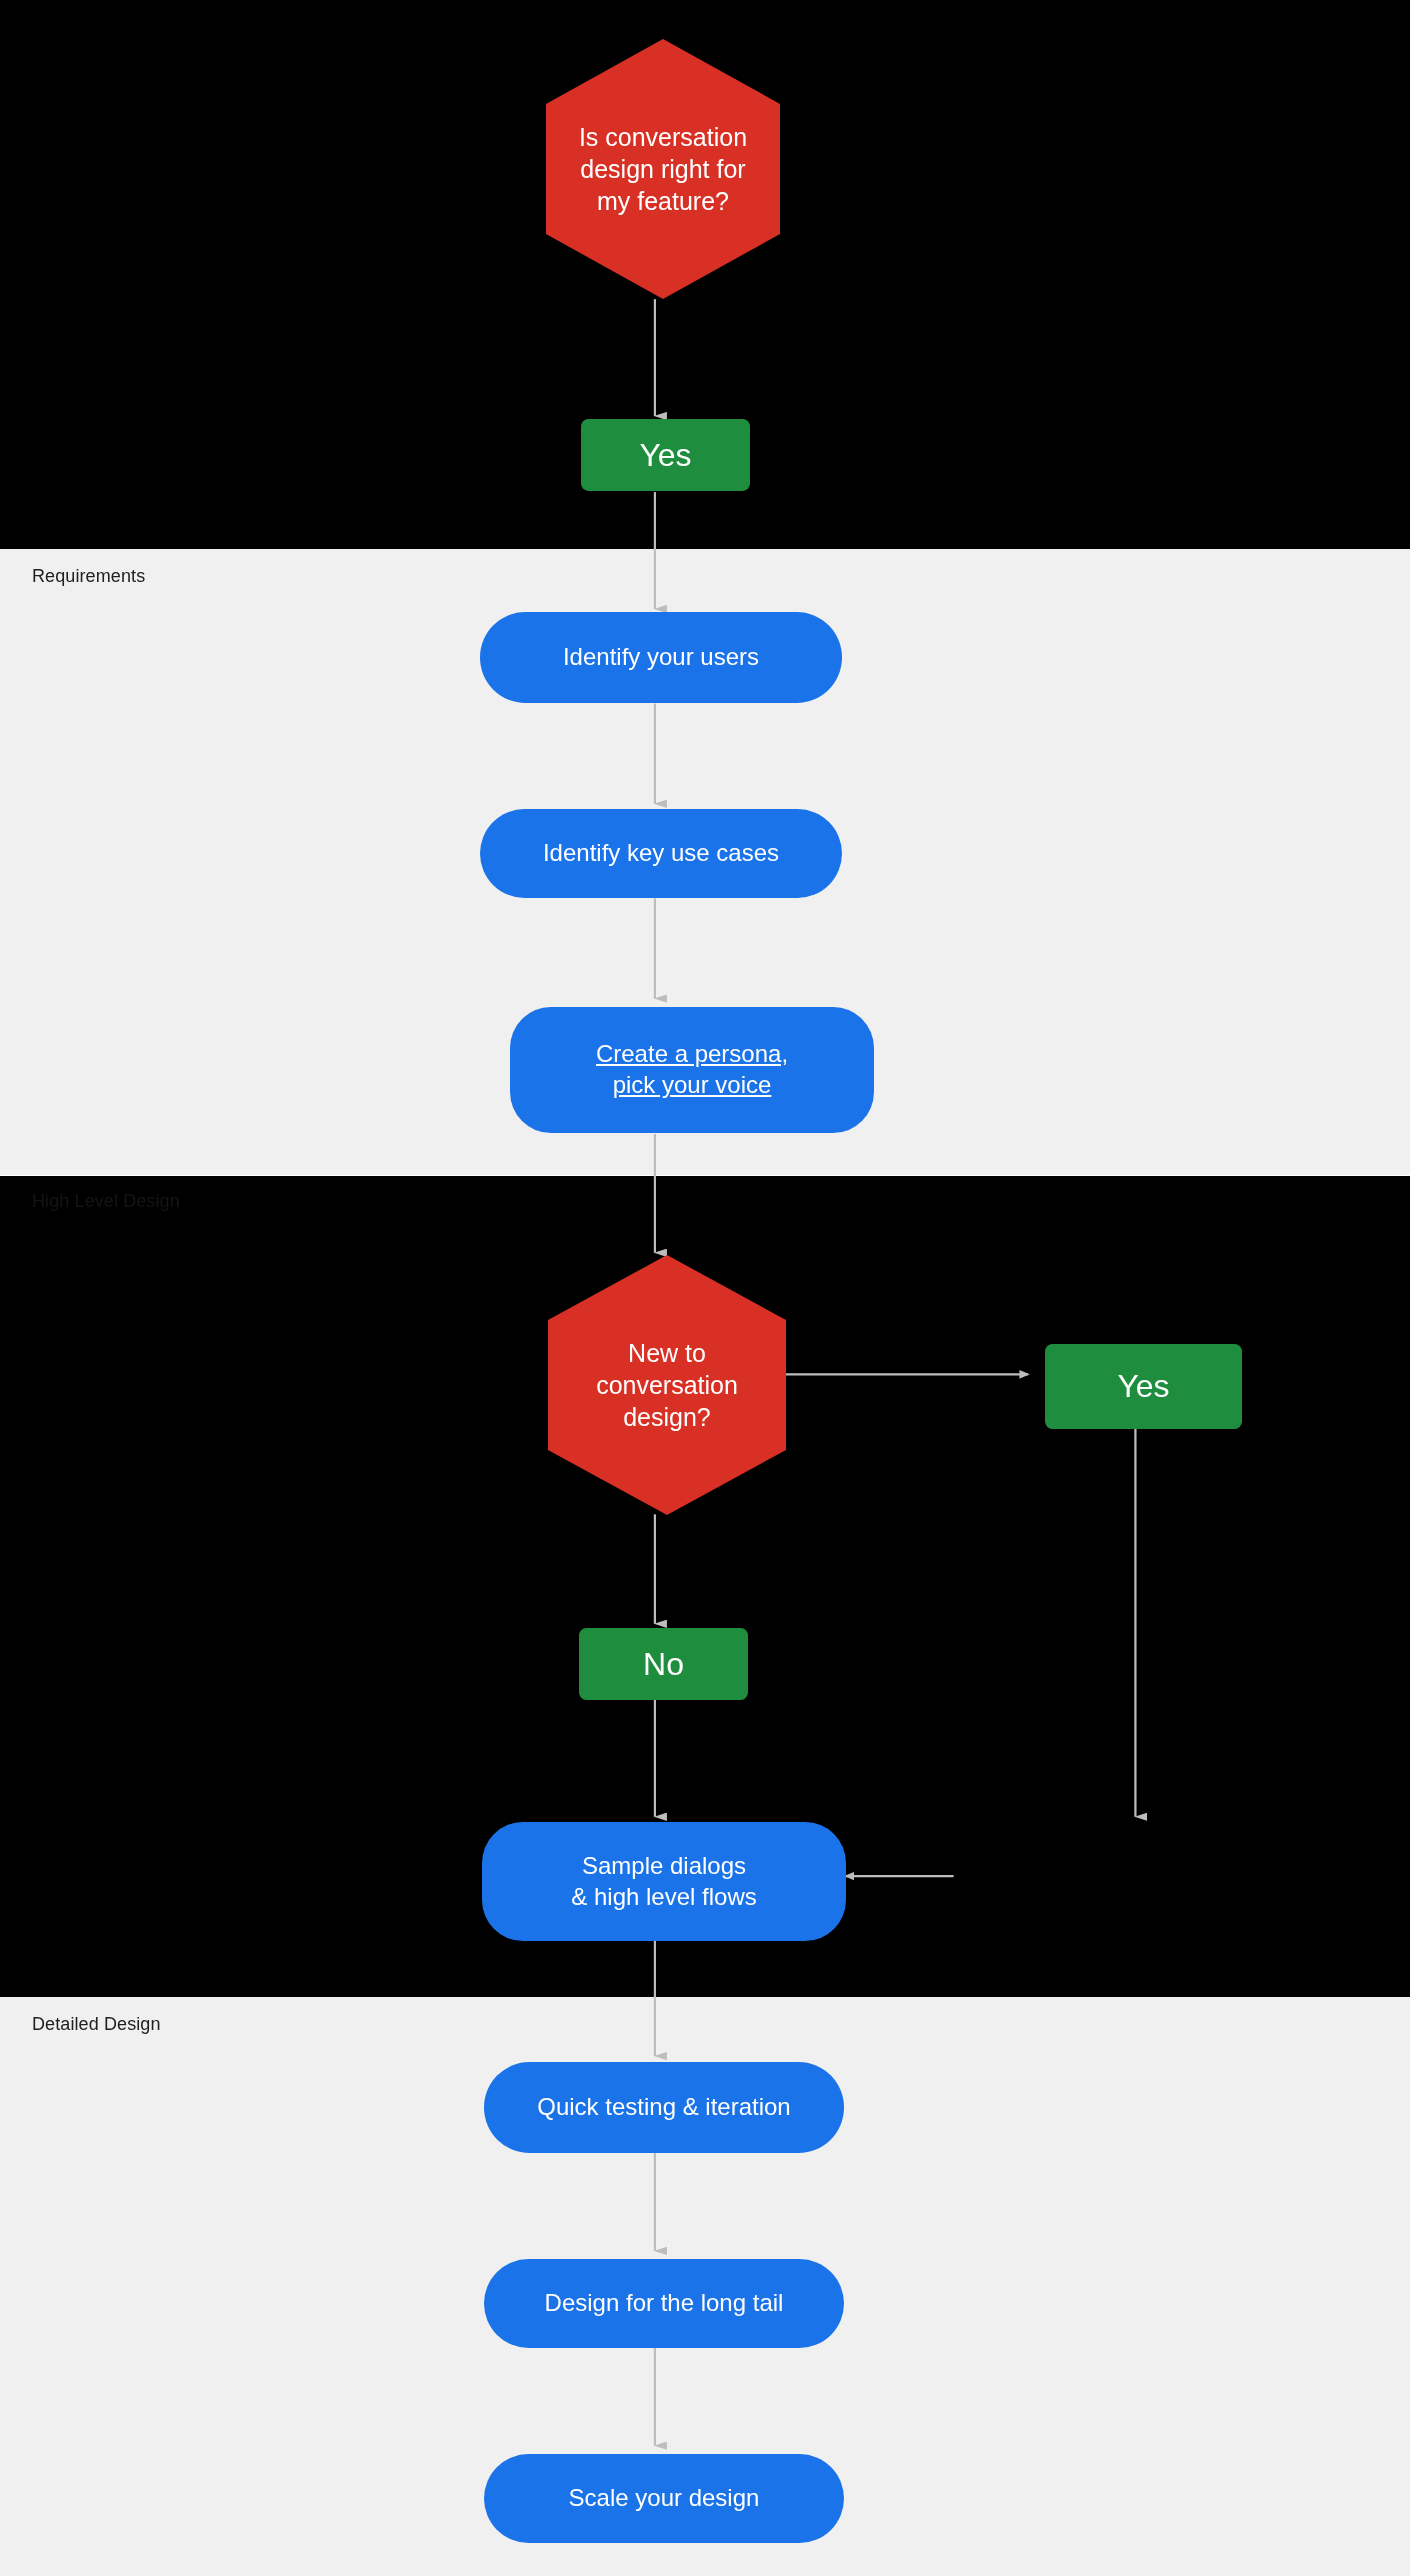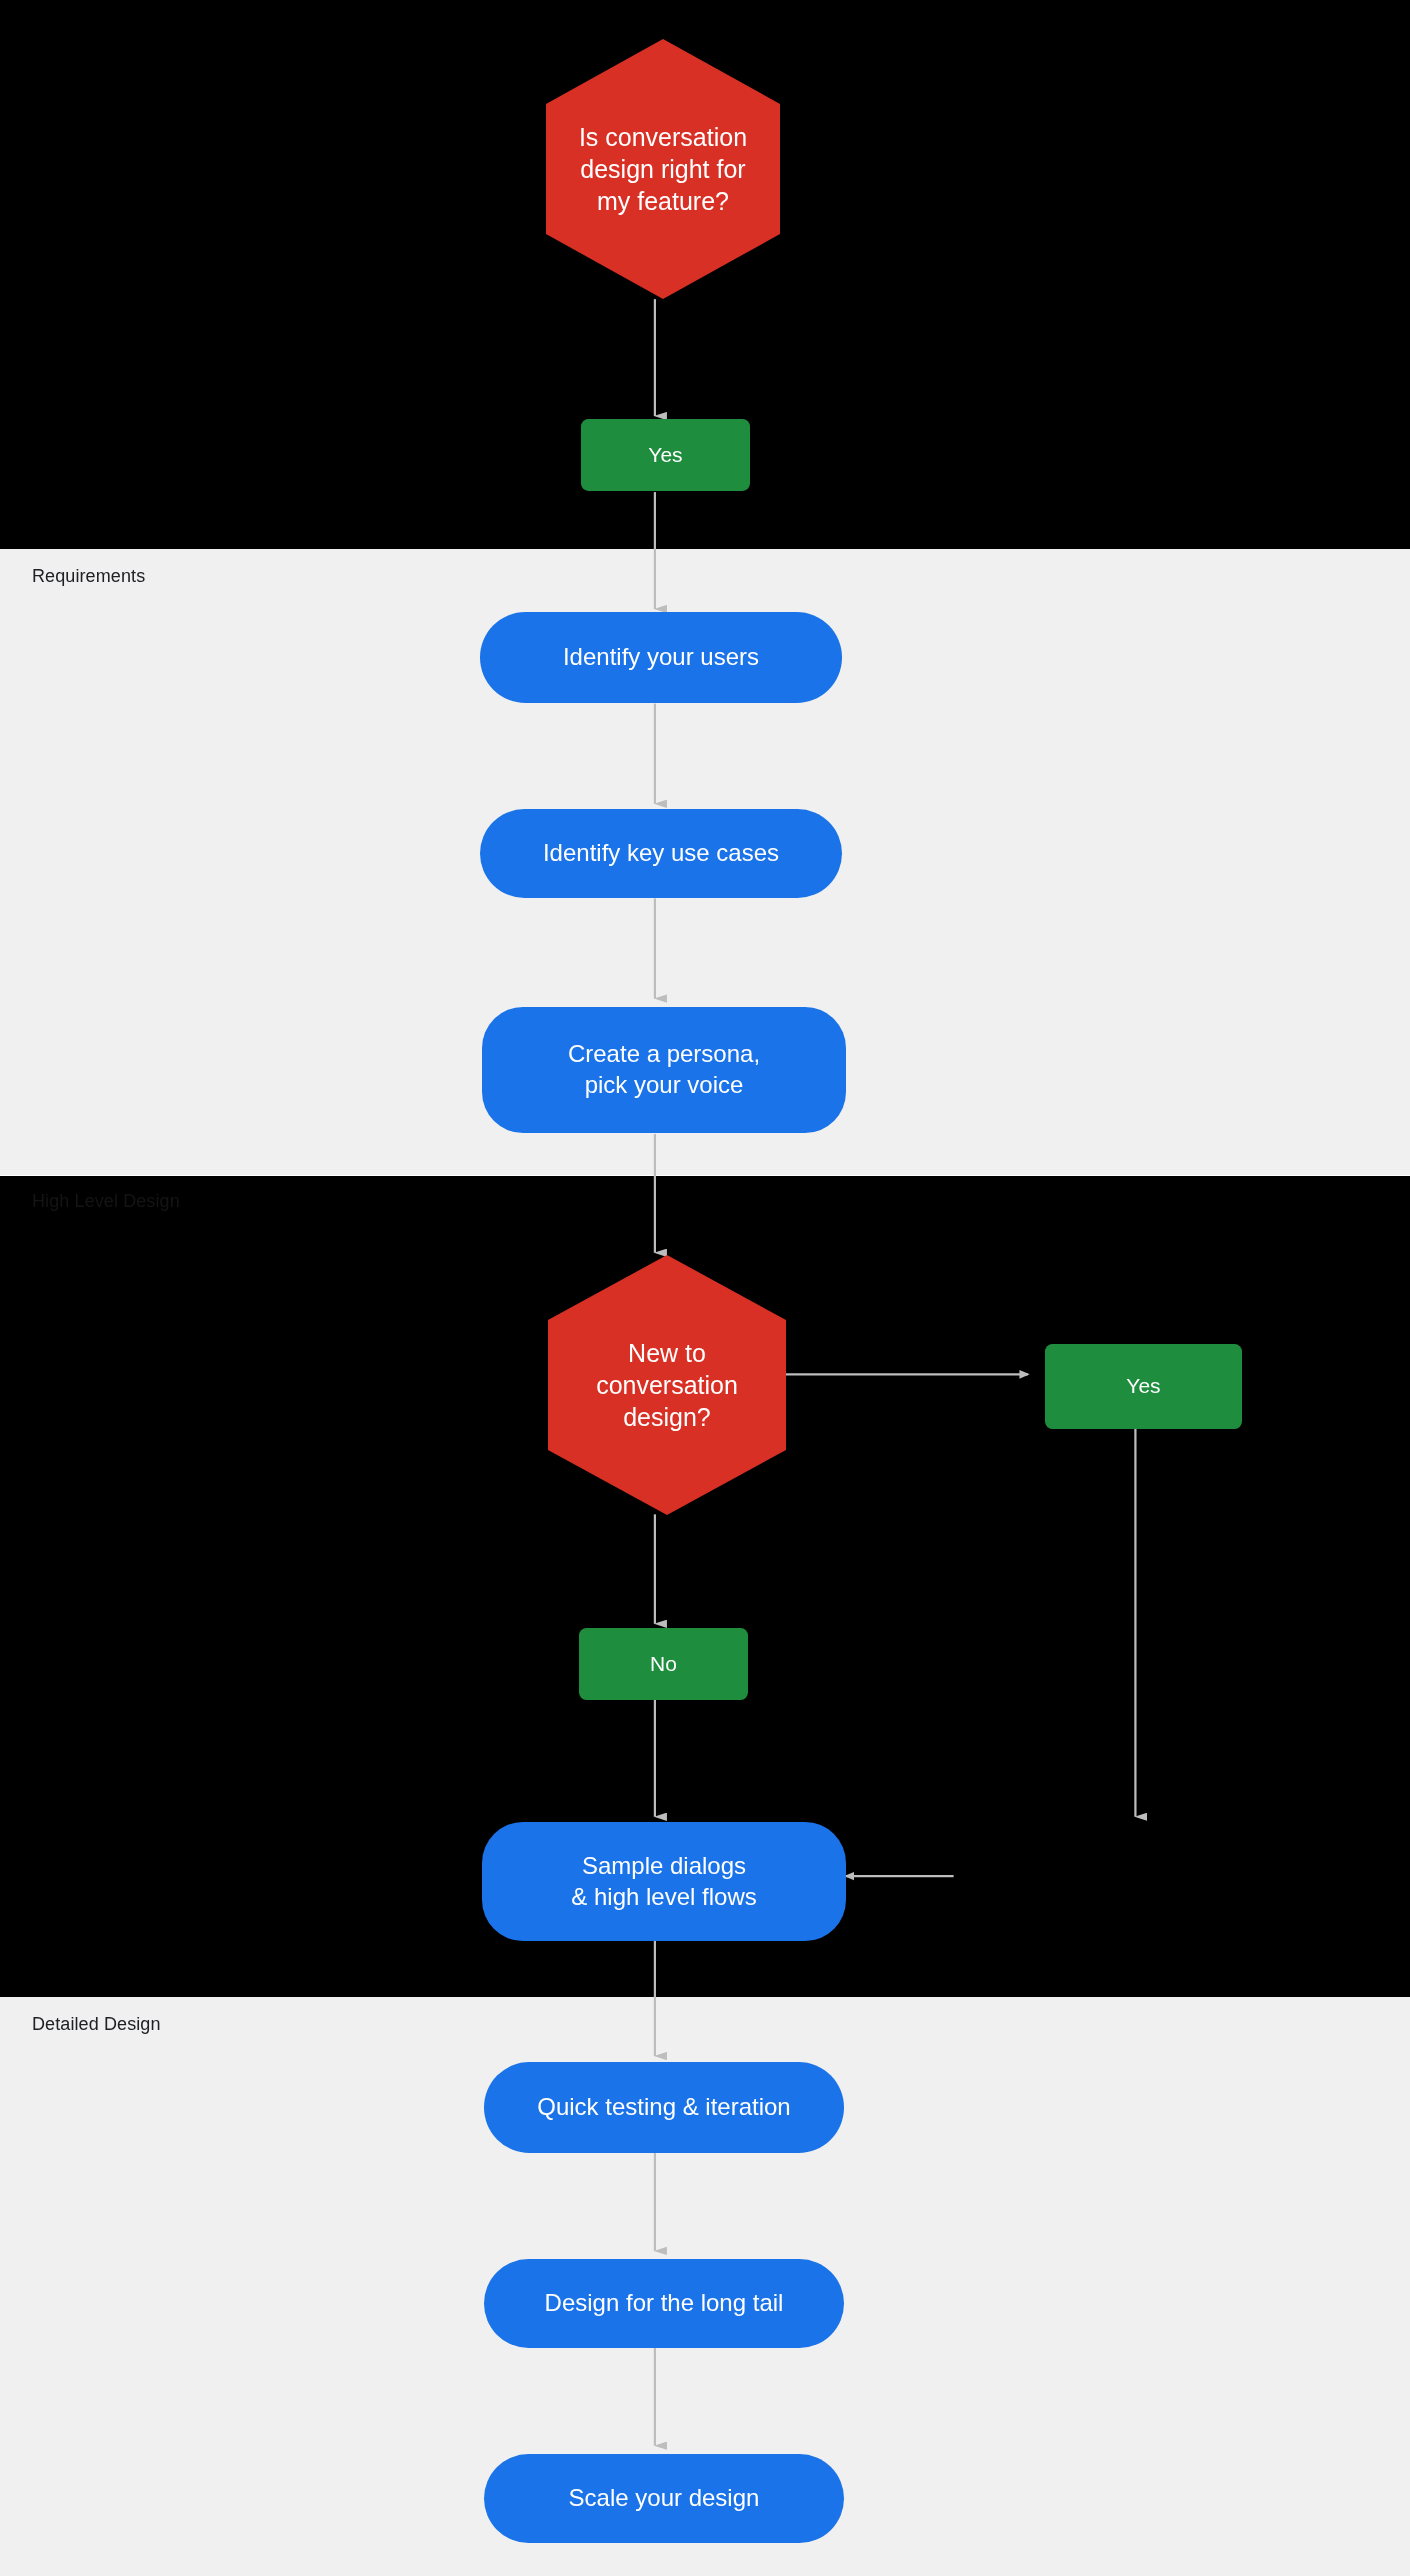--- a/index.html
+++ b/index.html
@@ -59,21 +59,21 @@
   .hexagon {
     background: #d93025;
     clip-path: polygon(50% 0%, 100% 25%, 100% 75%, 50% 100%, 0% 75%, 0% 25%);
     font-size: 25px;
     padding: 0 24px;
   }
 
   .green-box {
     background: #1e8e3e;
     border-radius: 7.4px;
-    font-size: 21px;
+    font-size: 32px;
   }
 
   .pill {
     background: #1a73e8;
     border-radius: 927px;
     font-size: 24px;
     padding: 15px 26px;
   }
   .pill.two-line { border-radius: 41px; }
 
@@ -142,21 +142,21 @@
   <div class="node hexagon" style="left:538px; top:39px; width:234px; height:260px;">Is conversation
 design right for
 my feature?</div>
 
   <div class="node green-box" style="left:573px; top:419px; width:169px; height:72px;">Yes</div>
 
   <div class="node pill" style="left:472px; top:612px; width:362px; height:91px;">Identify your users</div>
 
   <div class="node pill" style="left:472px; top:809px; width:362px; height:89px;">Identify key use cases</div>
 
-  <div class="node pill two-line" style="left:474px; top:1007px; width:364px; height:126px;">Create a persona,
+  <div class="node pill two-line" style="left:502px; top:1007px; width:364px; height:126px;text-decoration:underline;">Create a persona,
 pick your voice</div>
 
   <div class="node hexagon" style="left:540px; top:1255px; width:238px; height:260px;">New to
 conversation
 design?</div>
 
   <div class="node green-box" style="left:1037px; top:1344px; width:197px; height:85px;">Yes</div>
 
   <div class="node green-box" style="left:571px; top:1628px; width:169px; height:72px;">No</div>
 

